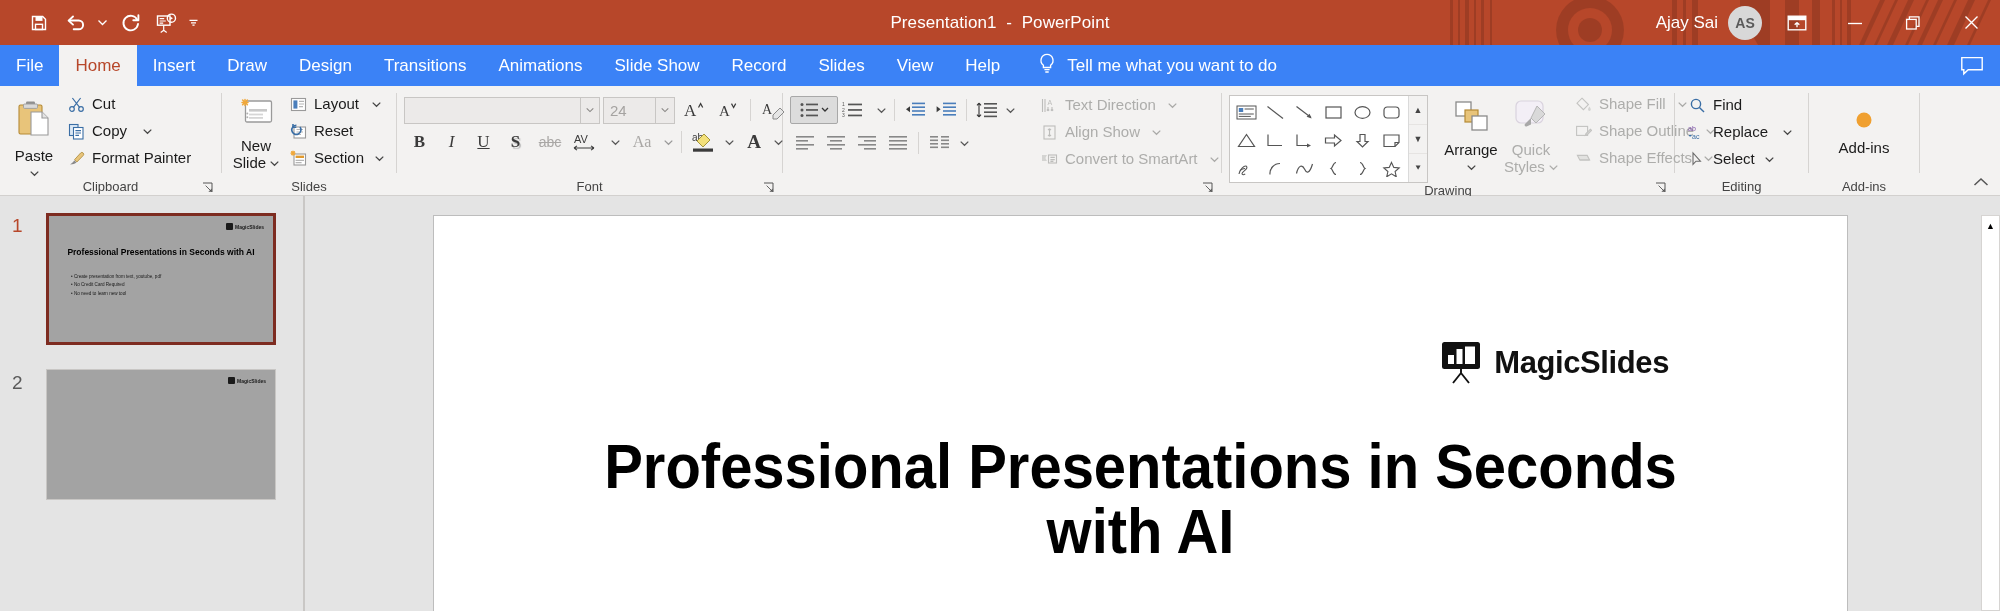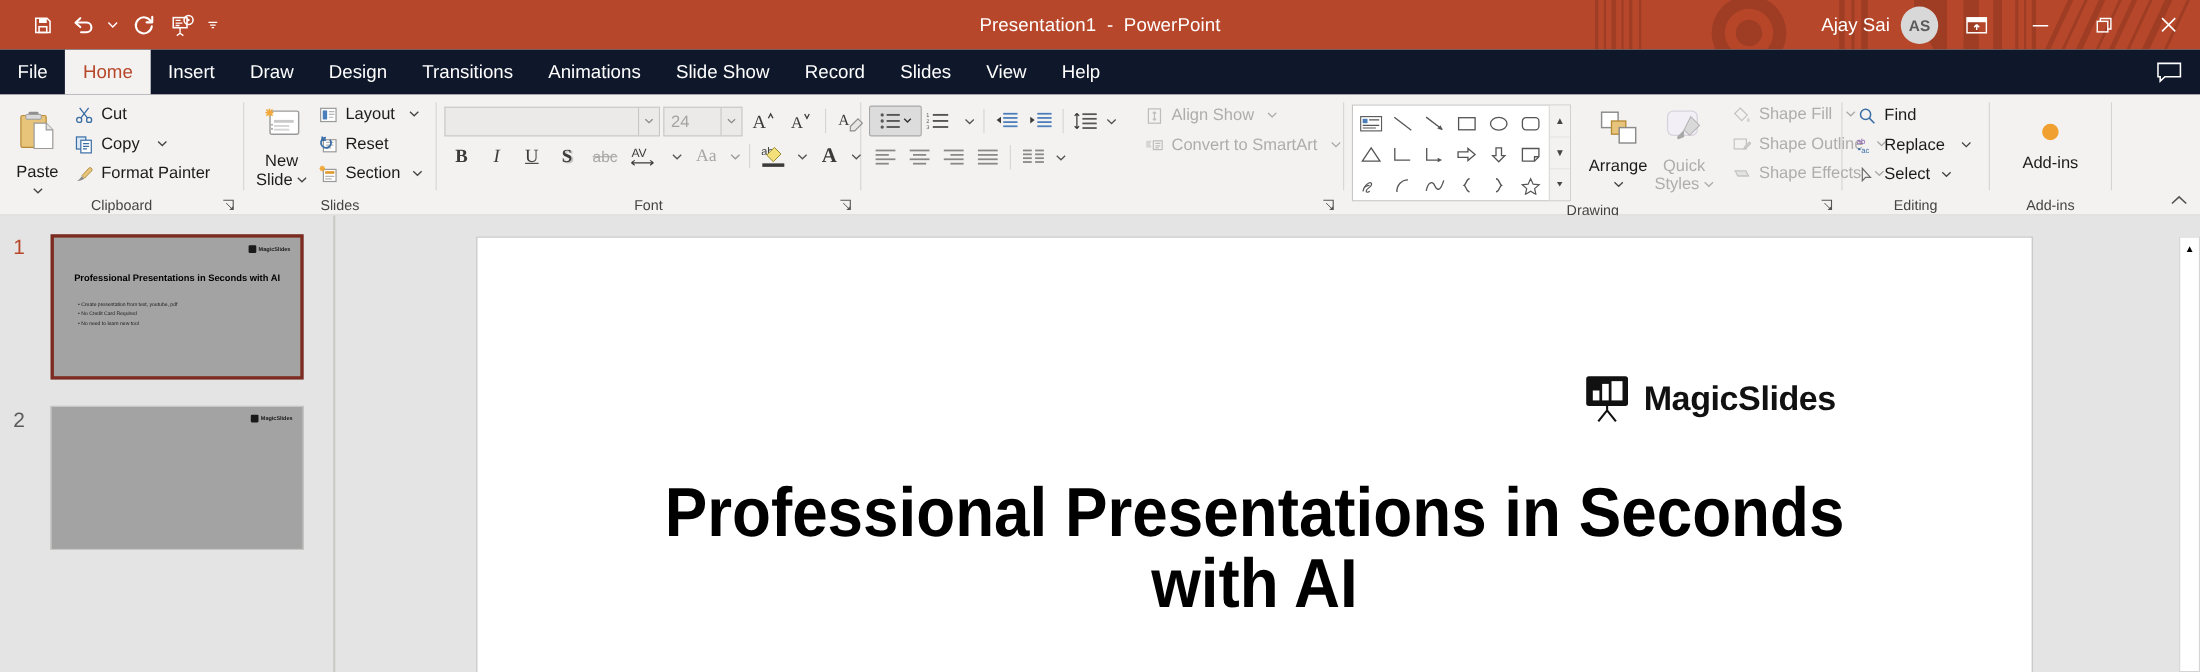--- a/index.html
+++ b/index.html
@@ -41,21 +41,21 @@
   .acct-name { color:#fff; font-size:17px; white-space:nowrap; }
   .avatar {
     width:34px; height:34px; border-radius:50%; background:#d8d8d8; color:#5a5a5a;
     display:flex; align-items:center; justify-content:center; font-size:14px; font-weight:700;
   }
   .tb-btn { width:58px; height:45px; display:flex; align-items:center; justify-content:center; color:#fff; }
 
   
   .tabbar {
     position:absolute; left:0; top:45px; width:2000px; height:41px;
-    background:#0f172a; display:flex; align-items:flex-end; overflow:hidden;
+    background:#3b82f6; display:flex; align-items:flex-end; overflow:hidden;
   }
   .tab {
     height:41px; padding:0 16px; display:flex; align-items:center; justify-content:center;
     color:#fff; font-size:17px; white-space:nowrap;
   }
   .tab.active { background:#f3f2f1; color:#b7472a; }
   .tellme { display:flex; align-items:center; gap:11px; height:41px; padding:0 14px 0 22px; color:#fff; font-size:17px; white-space:nowrap; }
   .tb-comment { position:absolute; right:16px; top:45px; height:41px; display:flex; align-items:center; color:#fff; }
 
   
@@ -279,20 +279,29 @@
     <div class="tab">Insert</div>
     <div class="tab">Draw</div>
     <div class="tab">Design</div>
     <div class="tab">Transitions</div>
     <div class="tab">Animations</div>
     <div class="tab">Slide Show</div>
     <div class="tab">Record</div>
     <div class="tab">Slides</div>
     <div class="tab">View</div>
     <div class="tab">Help</div>
+    <div class="tellme">
+      <span>
+        <svg width="18" height="21" viewBox="0 0 18 21" fill="none" stroke="#fff" stroke-width="1.35">
+          <path d="M9 1.4a6 6 0 0 0-3.6 10.8v2.3h7.2v-2.3A6 6 0 0 0 9 1.4z"></path>
+          <path d="M6.4 16.6h5.2M7.3 19h3.4"></path>
+        </svg>
+      </span>
+      <span>Tell me what you want to do</span>
+    </div>
   </div>
   <div class="tb-comment" title="Comments">
     <svg width="24" height="20" viewBox="0 0 24 20" fill="none" stroke="#fff" stroke-width="1.4">
       <path d="M1.8 1.6h20.4v12.2H8.2L3.8 17.8v-4H1.8z"></path>
     </svg>
   </div>
 
   <div class="ribbon">
 
     <div class="rgroup" style="width:221px;">
@@ -664,20 +673,35 @@
                 <svg width="9" height="9" viewBox="0 0 9 9">
                   <path d="M.7 2.6 4.5 6.3 8.3 2.6" fill="none" stroke="#555" stroke-width="1.2"></path>
                 </svg>
               </span>
           </div>
         </div>
         <div class="smallcol" style="margin-left:16px;">
           <div class="smbtn dim">
             <span class="ic">
               <svg width="17" height="17" viewBox="0 0 17 17" fill="none" stroke="#bdbdbb" stroke-width="1.1">
+                <path d="M1.5 2v13M4 2v13"></path>
+                  <text x="6.4" y="8" font-size="7" fill="#bdbdbb" stroke="none" font-family="Liberation Sans, sans-serif">A</text>
+                <path d="M7 10v4M7 14l-1.2-1.4M7 14l1.2-1.4M11 10v4M11 14l-1.2-1.4M11 14l1.2-1.4"></path>
+              </svg>
+            </span>
+            <span>Text Direction</span>
+            <span style="margin-left:6px;">
+              <svg width="9" height="9" viewBox="0 0 9 9">
+                  <path d="M.7 2.6 4.5 6.3 8.3 2.6" fill="none" stroke="#a9a9a7" stroke-width="1.2"></path>
+                </svg>
+            </span>
+          </div>
+          <div class="smbtn dim">
+            <span class="ic">
+              <svg width="17" height="17" viewBox="0 0 17 17" fill="none" stroke="#bdbdbb" stroke-width="1.1">
                 <rect x="3" y="2" width="11" height="13"></rect>
                 <path d="M8.5 4.6v7.8M8.5 4.6 7 6.2M8.5 4.6 10 6.2M8.5 12.4 7 10.8M8.5 12.4 10 10.8"></path>
               </svg>
             </span>
             <span>Align Show</span>
             <span style="margin-left:6px;">
               <svg width="9" height="9" viewBox="0 0 9 9">
                   <path d="M.7 2.6 4.5 6.3 8.3 2.6" fill="none" stroke="#a9a9a7" stroke-width="1.2"></path>
                 </svg>
             </span>

